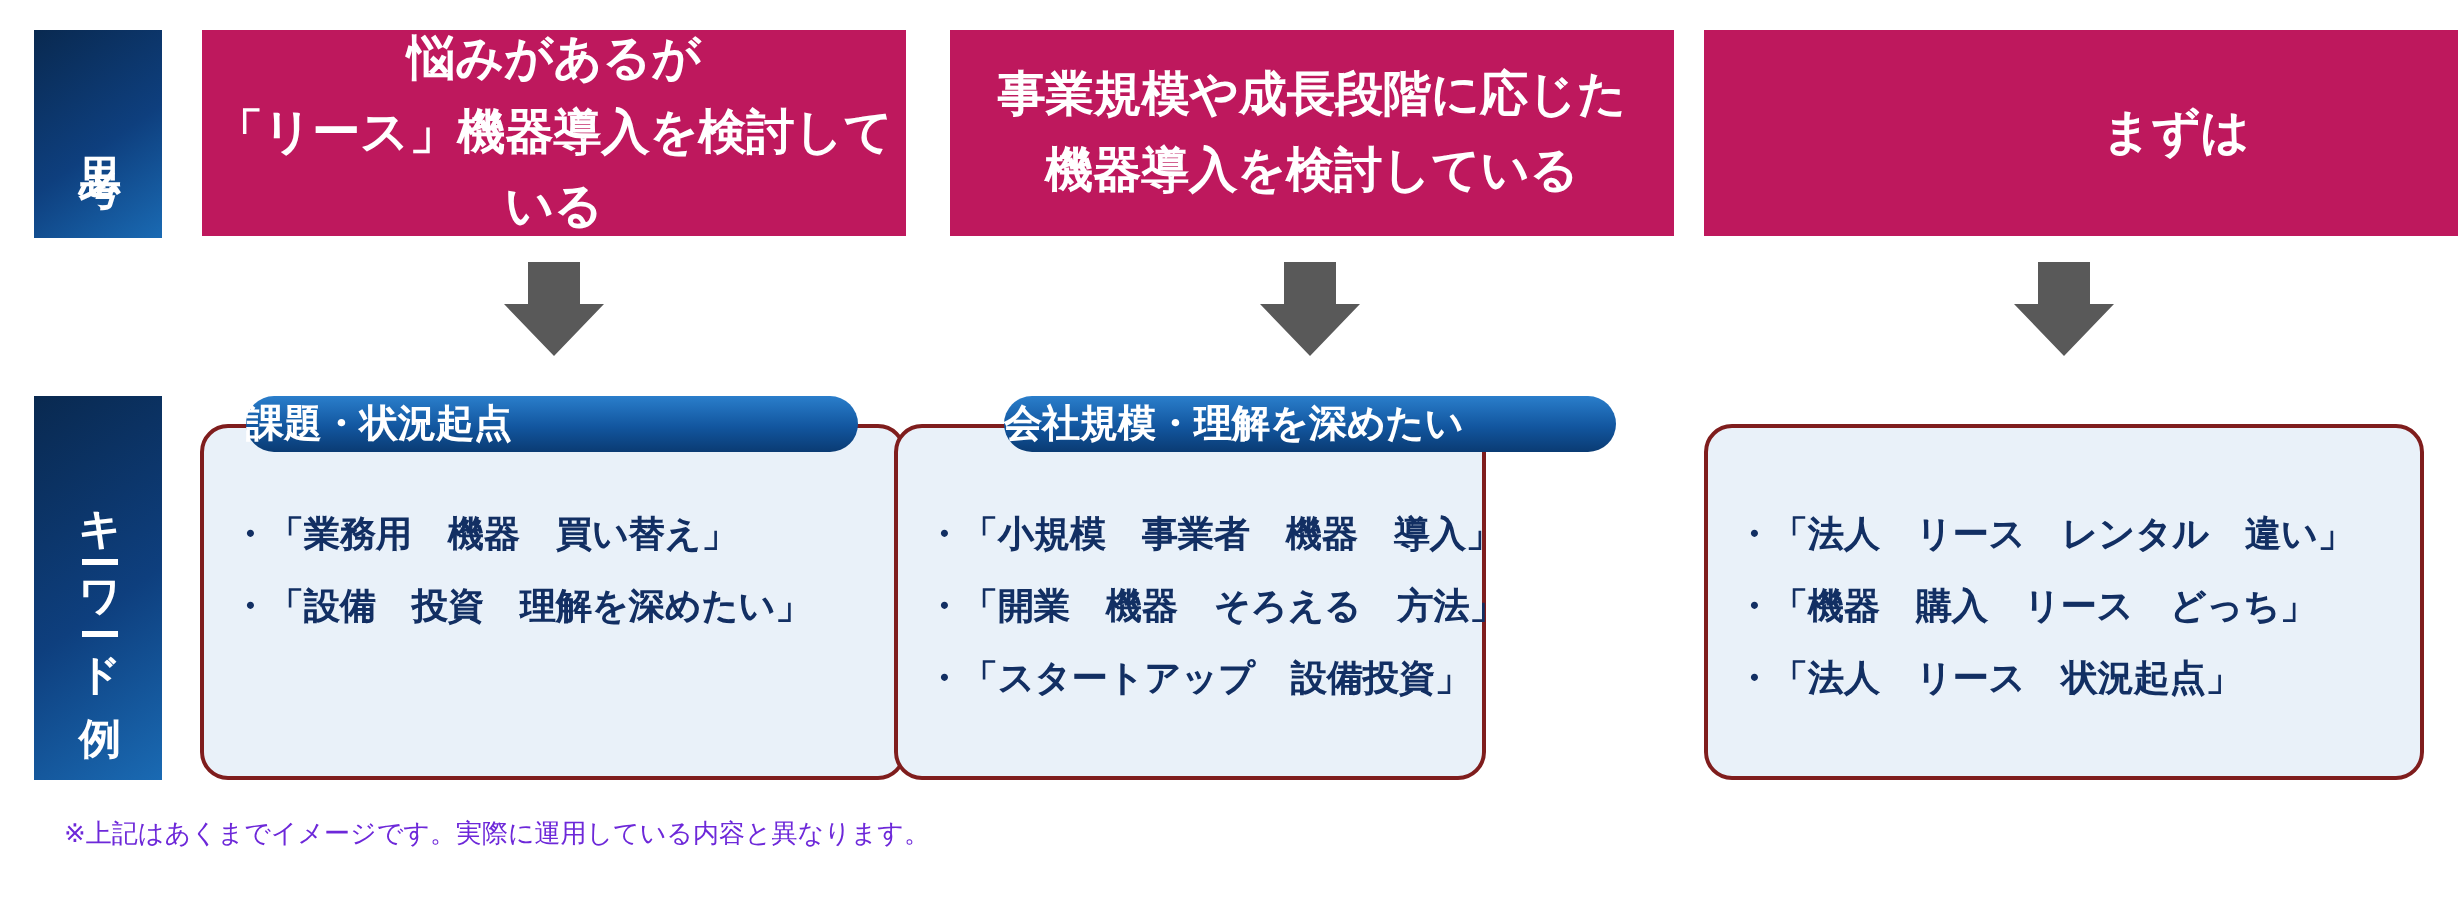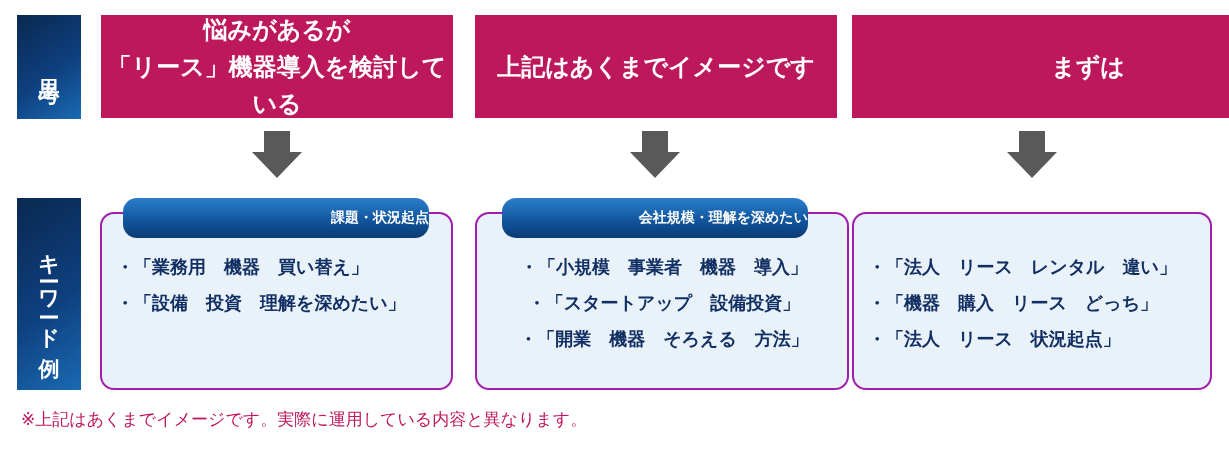--- a/index.html
+++ b/index.html
@@ -33,65 +33,66 @@
   
   .down-arrow { position:absolute; top:131px; width:50px; height:47px; }
   .down-arrow.c1 { left:252px; }
   .down-arrow.c2 { left:630px; }
   .down-arrow.c3 { left:1007px; }
   .down-arrow svg { display:block; width:100%; height:100%; }
 
   
   .kbox {
     position:absolute; top:212px; height:178px;
-    background:#e9f1f9; border:2px solid #a21caf; border-radius:14px;
+    background:#e9f1f9; border:2px solid #7f1d1d; border-radius:14px;
   }
   .kbox.c1 { left:100px; width:353px; }
-  .kbox.c2 { left:475px; width:374px;text-align:center; }
+  .kbox.c2 { left:447px; width:296px; }
   .kbox.c3 { left:852px; width:360px; }
   .kbox ul { list-style:none; padding:42px 10px 0 14px; }
   .kbox li {
     color:#122f63; font-weight:bold; font-size:18px; line-height:22px;
     margin-bottom:14px; white-space:nowrap;
   }
 
   
   .pill {
-    position:absolute; top:198px; height:40px; width:306px; border-radius:14px;
+    position:absolute; top:198px; height:28px; width:306px; border-radius:14px;
     background:linear-gradient(180deg,#2a7ecb 0%,#12569f 55%,#0a3b73 100%);
-    color:#ffffff; font-weight:bold; font-size:14px;
-    display:flex; align-items:center; justify-content:flex-end; z-index:2;
+    color:#ffffff; font-weight:bold; font-size:19px;
+    display:flex; align-items:center; justify-content:flex-start; z-index:2;
   }
   .pill.c1 { left:123px; }
   .pill.c2 { left:502px; }
   .pill.c3 { left:877px; }
 
   .footnote {
-    position:absolute; left:21px; top:408px;
-    color:#be185d; font-size:17px;
+    position:absolute; left:32px; top:408px;
+    color:#6d28d9; font-size:13px;
   }
 </style>
 </head>
 <body>
 
 <div class="canvas">
 
   <div class="row-label thought">
     <span>思考</span>
   </div>
   <div class="row-label keywords">
     <span>キーワード例</span>
   </div>
 
   <div class="gray-box c1">
     <span>悩みがあるが</span>
     <span>「リース」機器導入を検討している</span>
   </div>
   <div class="gray-box c2">
-    <span>上記はあくまでイメージです</span>
+    <span>事業規模や成長段階に応じた</span>
+    <span>機器導入を検討している</span>
   </div>
   <div class="gray-box c3">
     <span>まずは</span>
   </div>
 
   <div class="down-arrow c1">
     <svg viewBox="0 0 50 47">
         <path d="M12 0 H38 V21 H50 L25 47 L0 21 H12 Z" fill="#595959"></path>
       </svg>
   </div>
@@ -108,22 +109,22 @@
 
   <div class="kbox c1">
     <ul>
       <li>・「業務用　機器　買い替え」</li>
       <li>・「設備　投資　理解を深めたい」</li>
     </ul>
   </div>
   <div class="kbox c2">
     <ul>
       <li>・「小規模　事業者　機器　導入」</li>
+      <li>・「開業　機器　そろえる　方法」</li>
       <li>・「スタートアップ　設備投資」</li>
-      <li>・「開業　機器　そろえる　方法」</li>
     </ul>
   </div>
   <div class="kbox c3">
     <ul>
       <li>・「法人　リース　レンタル　違い」</li>
       <li>・「機器　購入　リース　どっち」</li>
       <li>・「法人　リース　状況起点」</li>
     </ul>
   </div>
 

